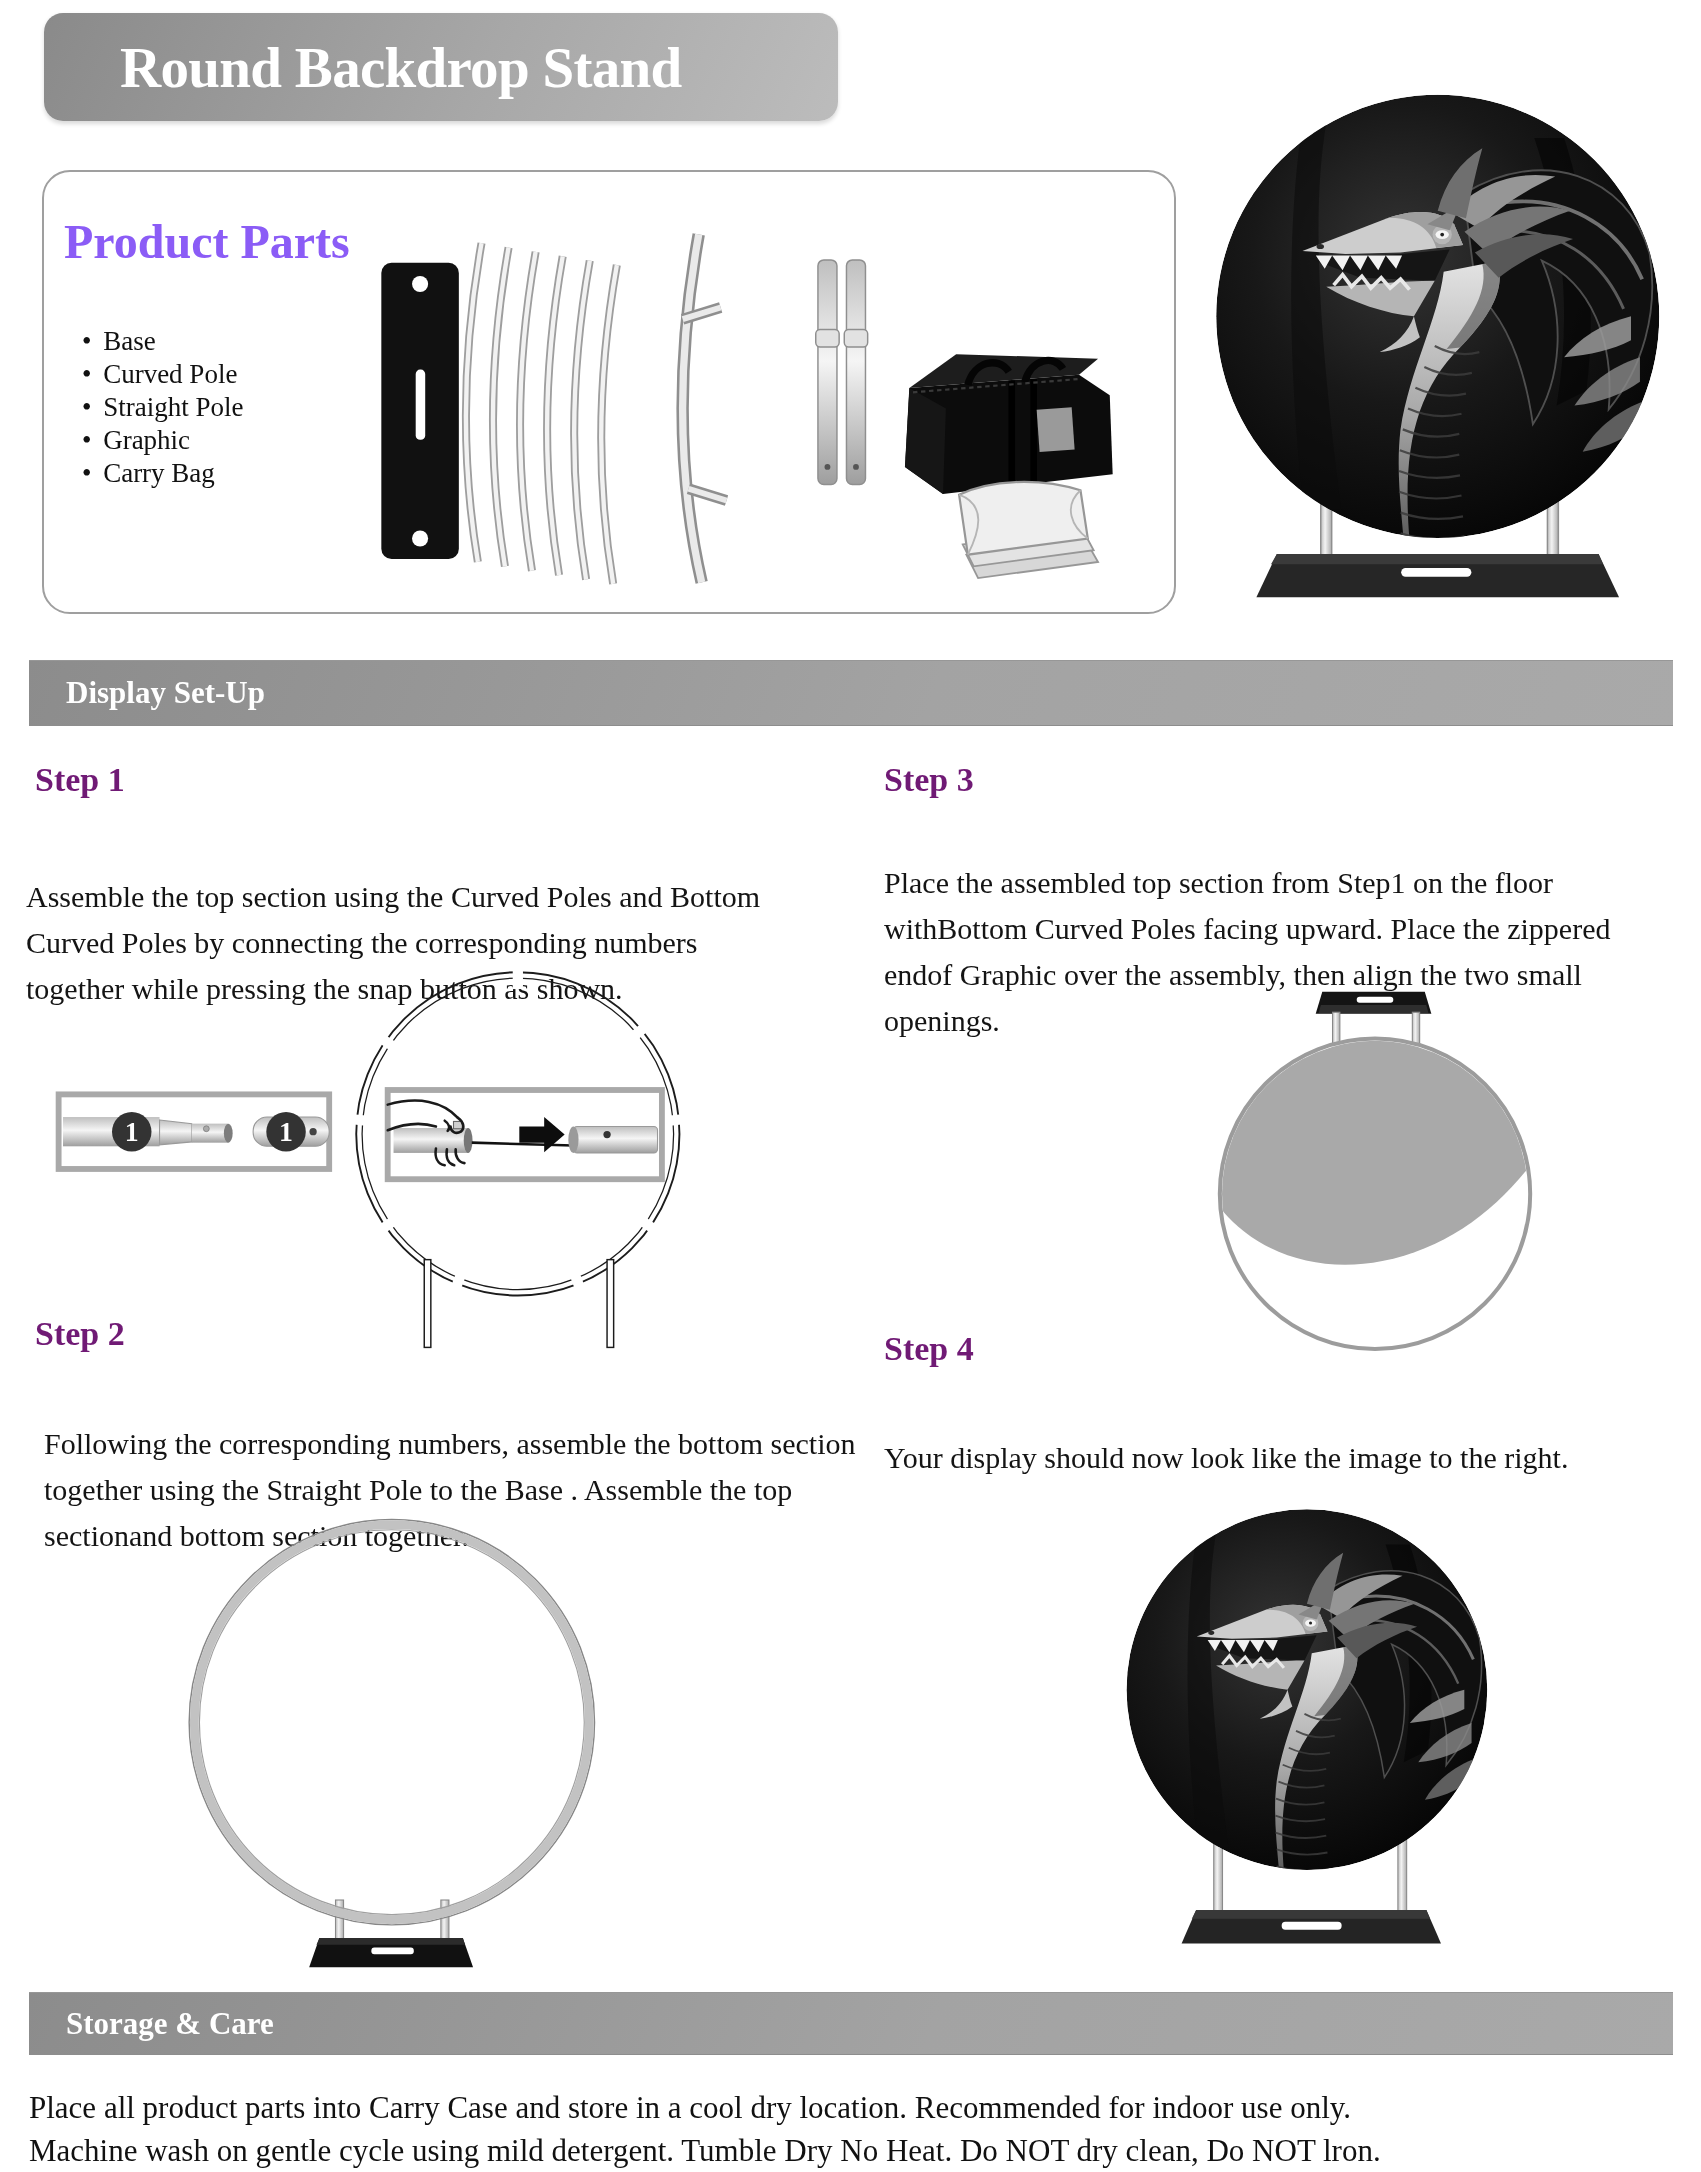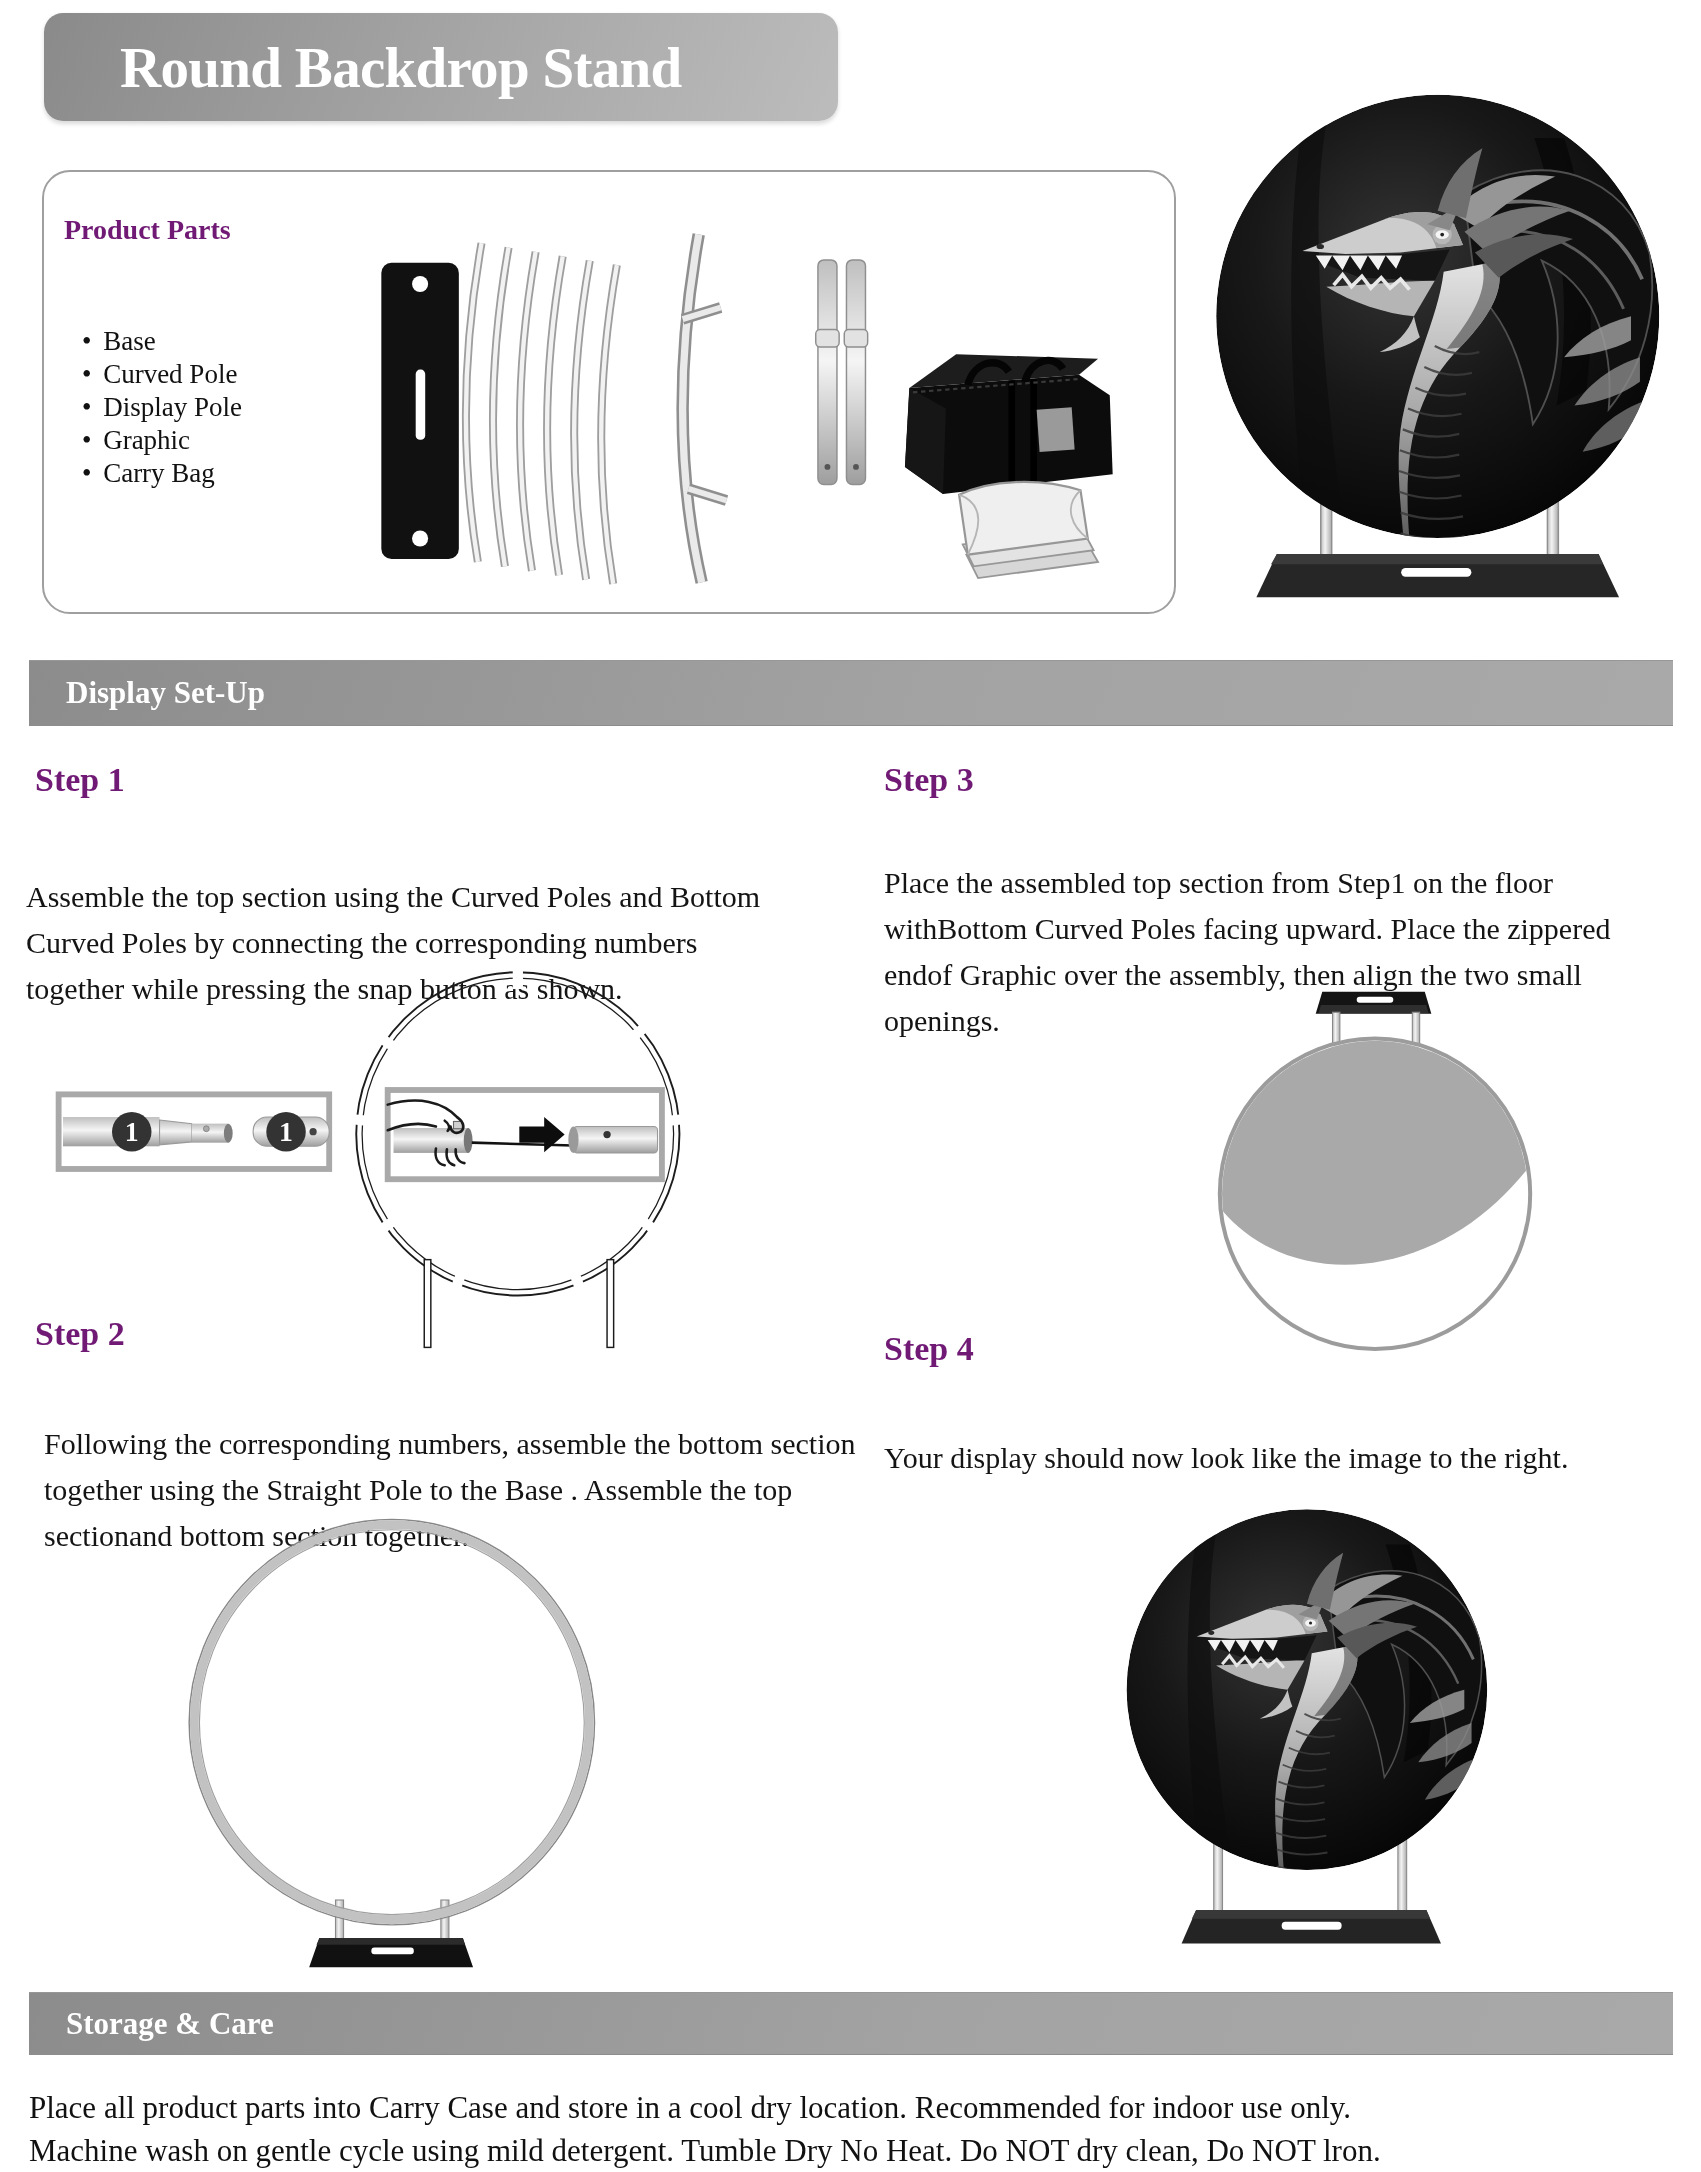--- a/index.html
+++ b/index.html
@@ -12,21 +12,21 @@
     background:linear-gradient(115deg,#8a8a8a,#a7a7a7 55%,#bcbcbc);
     display:flex;align-items:center;box-shadow:0 2.9px 4.4px rgba(0,0,0,0.15);}
   .title-banner span{color:#fff;font-size:57px;font-weight:bold;padding-left:76px;letter-spacing:-0.7px;}
 
   .section-banner{left:29px;width:1644px;height:64px;
     background:linear-gradient(110deg,#8c8c8c,#a3a3a3 55%,#a9a9a9);
     display:flex;align-items:center;border-top:1.5px solid #979797;border-bottom:1.5px solid #8d8d8d;}
   .section-banner span{color:#fff;font-size:31px;font-weight:bold;padding-left:37px;}
 
   .parts-box{left:42px;top:170px;width:1130px;height:440px;border:2.9px solid #9f9f9f;border-radius:28px;background:#fff;}
-  .parts-heading{left:64px;top:214px;font-size:28px;font-weight:bold;color:#701a75;}
+  .parts-heading{left:64px;top:214px;font-size:48px;font-weight:bold;color:#8b5cf6;}
   .parts-list{left:70px;top:313px;list-style:none;margin:12px;padding:0;}
   .parts-list li{font-size:27px;line-height:33px;color:#111;}
   .parts-list li::before{content:"•";margin-right:11.7px;font-size:27px;}
 
   .step-h{font-size:34px;font-weight:bold;color:#701a75;}
   .step-p{font-size:30px;line-height:46px;color:#141414;margin-top:44px;}
 
   .care-line{font-size:31px;line-height:43px;color:#111;}
 </style>
 </head>
@@ -108,21 +108,21 @@
 
   <div class="abs title-banner">
     <span>Round Backdrop Stand</span>
   </div>
 
   <div class="abs parts-box"></div>
   <div class="abs parts-heading">Product Parts</div>
   <ul class="abs parts-list">
     <li>Base</li>
     <li>Curved Pole</li>
-    <li>Display Pole</li>
+    <li>Straight Pole</li>
     <li>Graphic</li>
     <li>Carry Bag</li>
   </ul>
 
   <svg class="abs" style="left:61px;top:167px" width="1127" height="444" viewBox="0 0 1541 607">
 
     <g>
       <rect x="438" y="131" width="106" height="405" rx="14" fill="#111"></rect>
       <circle cx="491" cy="160" r="11" fill="#fff"></circle>
       <circle cx="491" cy="508" r="11" fill="#fff"></circle>

